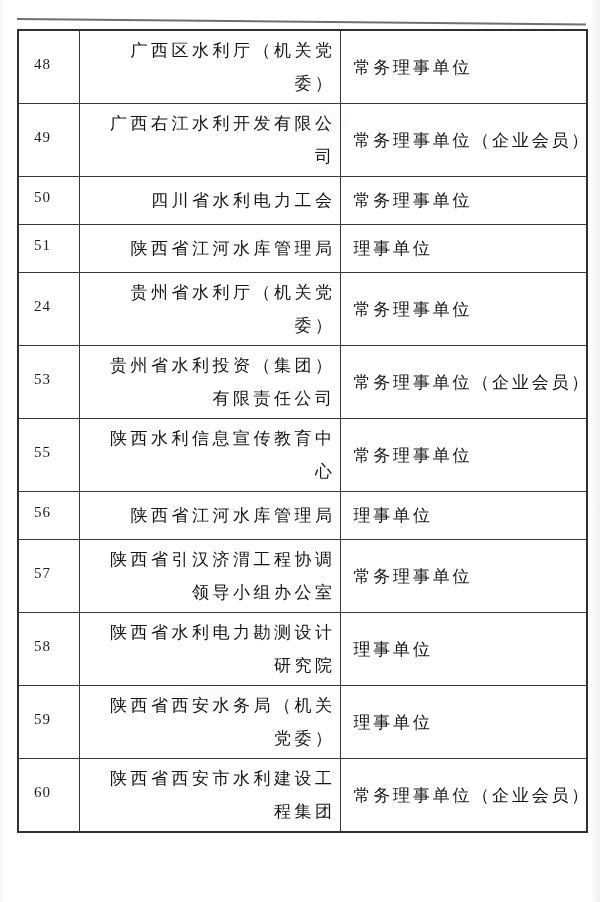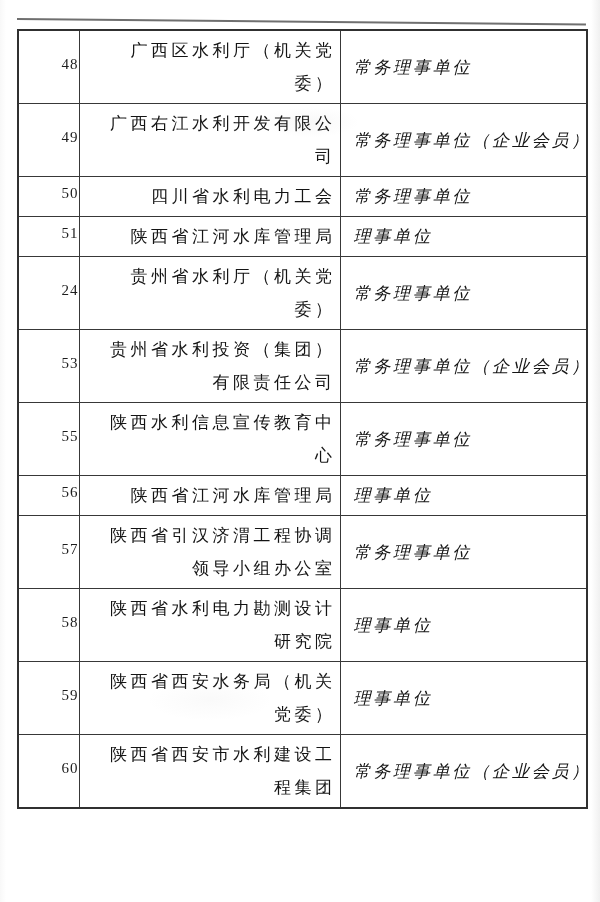--- a/index.html
+++ b/index.html
@@ -44,43 +44,42 @@
   col.col-no   { width: 61px; }
   col.col-name { width: 261px; }
   col.col-type { width: 247px; }
   .member-table tr { height: 38px; }
   .member-table td {
     border: 1.5px solid #383838;
     vertical-align: middle;
     box-sizing: border-box;
   }
   td.cell-no {
-    text-align: right;
+    text-align: left;
     font-size: 15px;
     color: #1d1d1d;
-    padding: 0;
+    padding: 15px;
   }
   td.cell-no .num {
     position: relative;
     top: -3px;
     letter-spacing: 1px;
   }
   td.cell-name, td.cell-type {
     font-size: 17px;
     letter-spacing: 3.5px;
     line-height: 33px;
     padding: 3px 4px 3px 13px;
     color: #141414;
   }
   td.cell-name { word-break: break-all; text-align: right; }
   td.cell-type {
     white-space: nowrap;
     letter-spacing: 2.8px;
     overflow: hidden;
-    font-style: italic;
   }
   .page-number {
     position: absolute;
     left: 0;
     top: 908px;
     width: 540px;
     text-align: center;
     font-family: "Liberation Sans", sans-serif;
     font-size: 16px;
     color: #2e2e2e;

